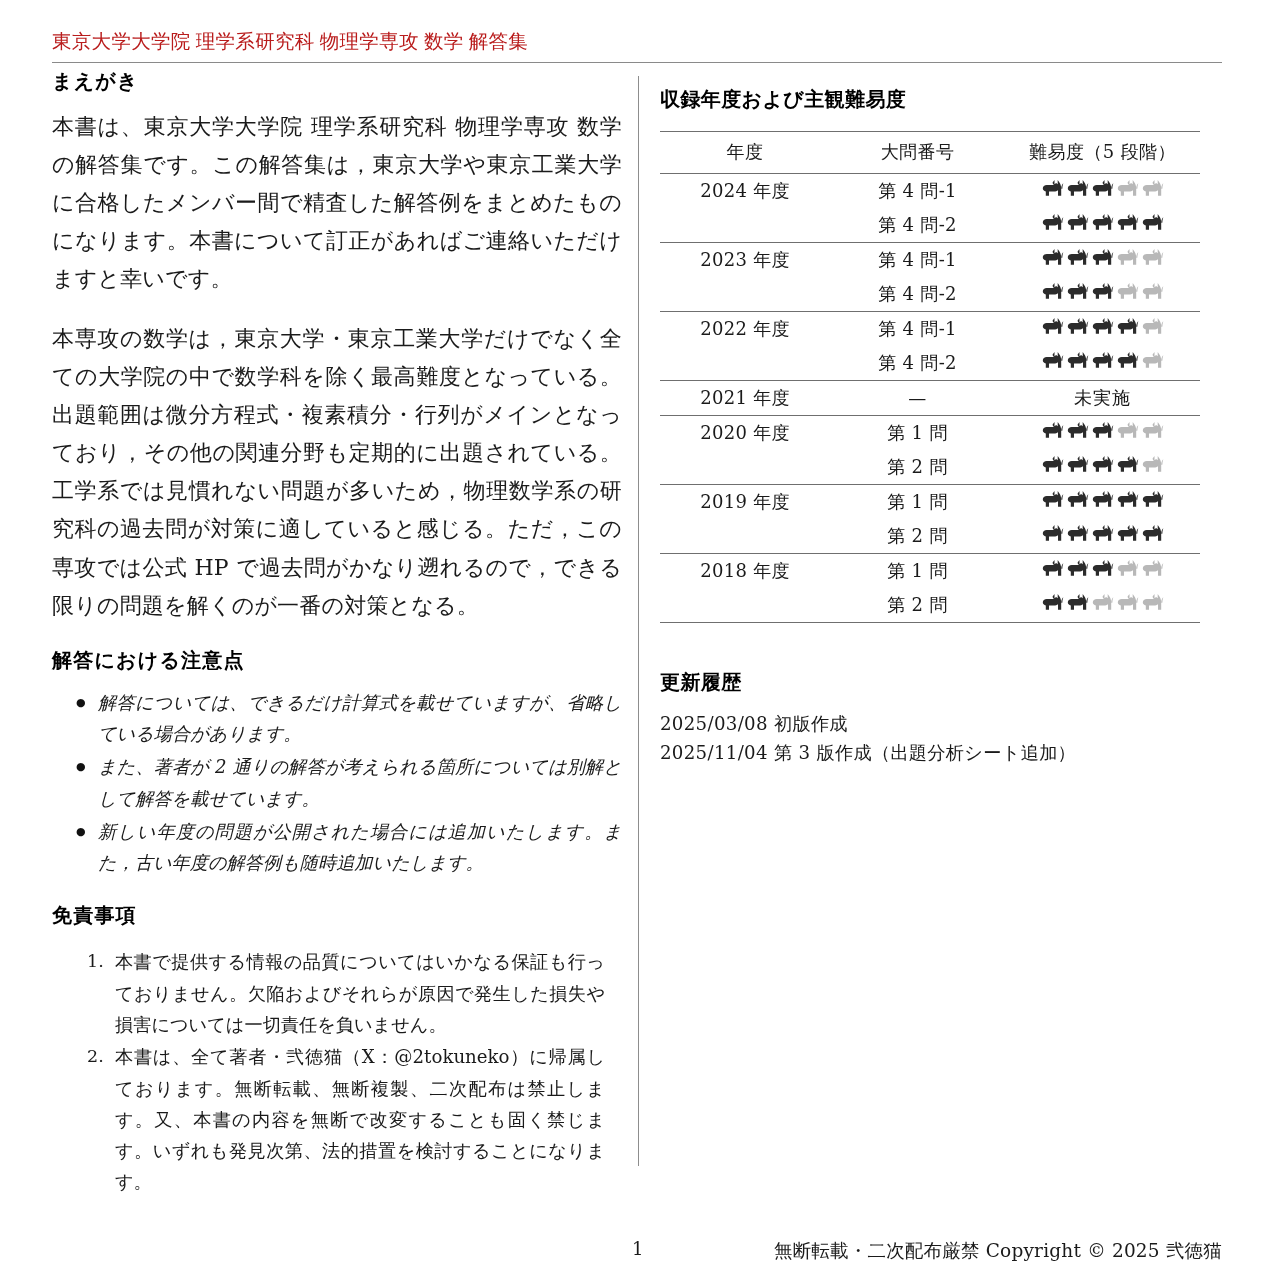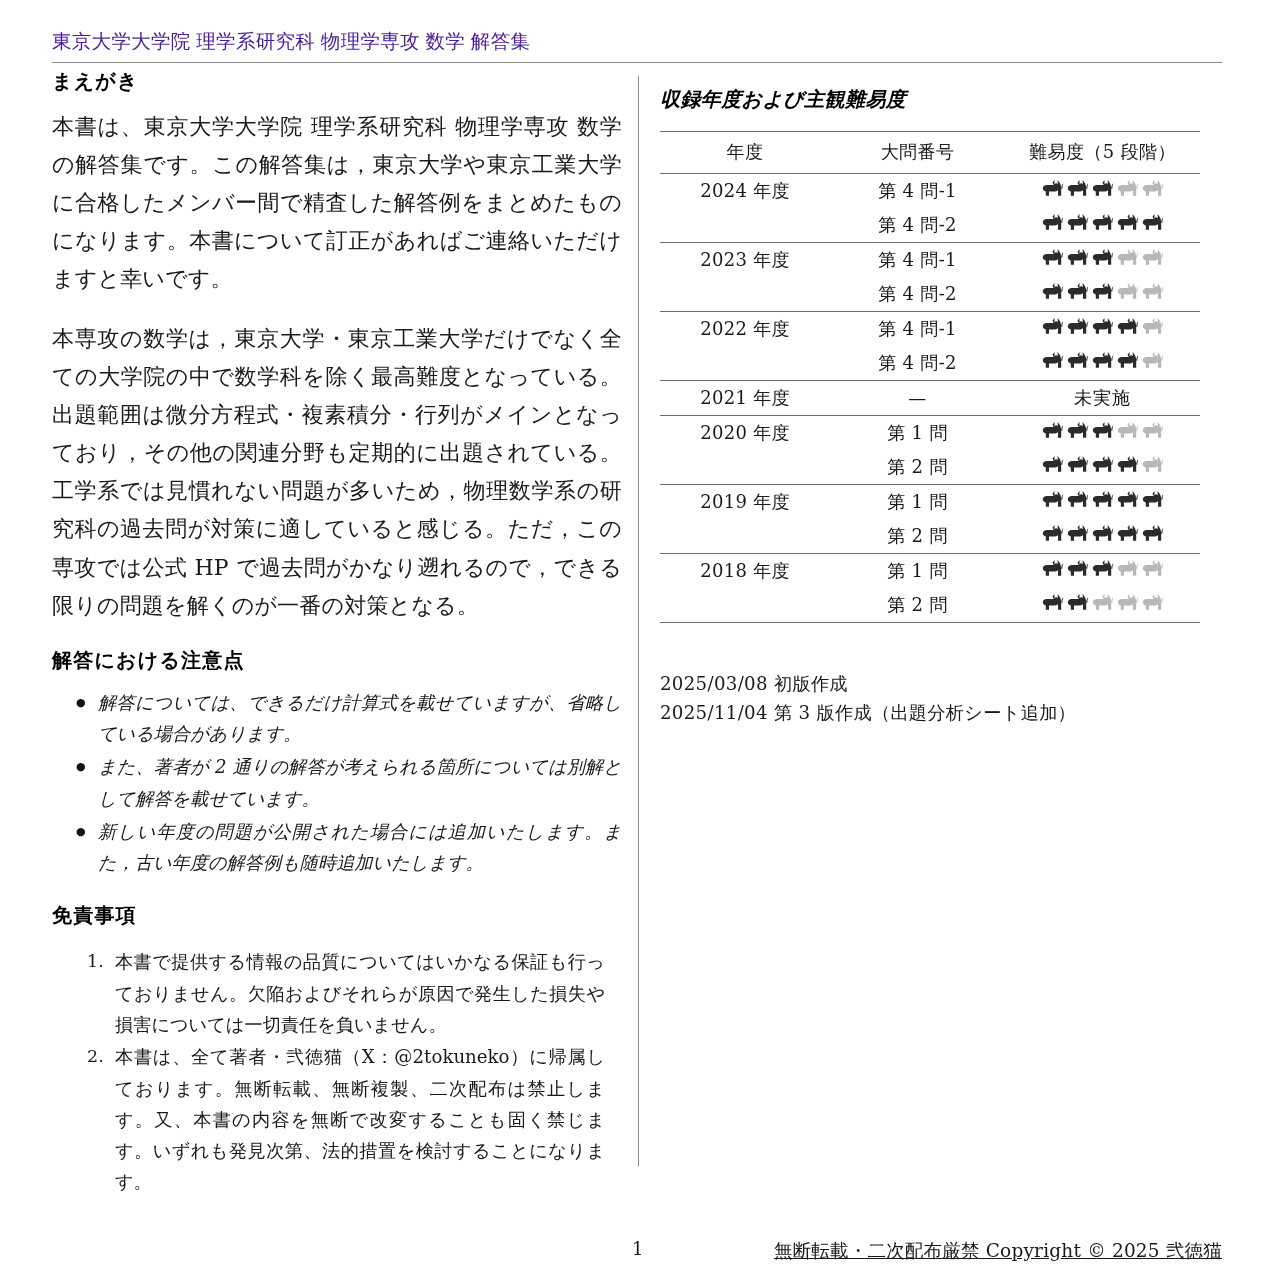--- a/index.html
+++ b/index.html
@@ -17,24 +17,24 @@
   }
 
   
   .page-header {
     position: absolute;
     left: 52px;
     top: 28px;
     width: 1170px;
   }
   .page-header .htitle {
-    font-family: Liberation Sans, sans-serif;
+    font-family: Liberation Serif, serif;
     font-size: 19.5px;
     letter-spacing: 0.3px;
-    color: #4c1d95;
+    color: #b91c1c;
     white-space: nowrap;
   }
   .page-header .hrule {
     margin-top: 7px;
     border-bottom: 1.3px solid #8a8a8a;
     width: 1170px;
   }
 
   
   .col-left {
@@ -60,21 +60,21 @@
 
   
   h2.sec-head {
     font-family: "DejaVu Sans", "Liberation Sans", sans-serif;
     font-weight: bold;
     font-size: 20px;
     margin: 0 0 13px 0;
     letter-spacing: 1.2px;
     color: #000000;
   }
-  .sec-head.tight { letter-spacing: 0.4px; font-style: italic; }
+  .sec-head.tight { letter-spacing: 0.4px; }
 
   p.body-par {
     margin: 0 0 22px 0;
     font-size: 22px;
     line-height: 1.73;
     text-align: justify;
     text-justify: inter-character;
     letter-spacing: 0.2px;
   }
 
@@ -187,21 +187,20 @@
   .footer-pageno {
     position: absolute;
     left: 580px;
     font-size: 18px;
   }
   .footer-copy {
     position: absolute;
     right: 0;
     white-space: nowrap;
     letter-spacing: 0.2px;
-    text-decoration: underline;
   }
 </style>
 </head>
 <body>
 
 <div class="page-header">
   <div class="htitle">東京大学大学院 理学系研究科 物理学専攻 数学 解答集</div>
   <div class="hrule"></div>
 </div>
 
@@ -556,20 +555,21 @@
               <svg class="cat-ico empty" width="22" height="20" viewBox="0 0 44 40" xmlns="http://www.w3.org/2000/svg">
                 <path d="M25.0 2.0 L25.0 10.5 L28.2 8.0 L31.4 10.5 L31.4 2.0 L35.2 7.5 C37.4 11.0 38.4 15.0 38.4 19.5 L38.4 33.5 L32.0 33.5 L32.0 22.5 C30.0 24.2 27.2 25.2 24.0 25.2 L14.0 25.2 L14.0 33.5 L7.6 33.5 L7.6 25.0 C4.0 24.2 1.6 21.6 1.6 18.4 C1.6 14.6 5.0 11.8 9.6 11.8 L24.0 11.8 C22.2 10.6 21.2 8.8 21.2 7.0 Z"></path>
                 <path d="M38.4 19.5 C38.4 14.0 40.8 10.0 42.6 8.6 C41.4 12.0 40.6 16.0 40.6 19.5 Z"></path>
               </svg>
             </span></td>
         </tr>
       </tbody>
   </table>
 
   <div class="hist-block">
+    <h2 class="sec-head tight">更新履歴</h2>
     <div class="hist-line">2025/03/08 初版作成</div>
     <div class="hist-line">2025/11/04 第 3 版作成（出題分析シート追加）</div>
   </div>
 
 </div>
 
 <div class="page-footer">
   <span class="footer-pageno">1</span>
   <span class="footer-copy">無断転載・二次配布厳禁 Copyright © 2025 弐徳猫</span>
 </div>

